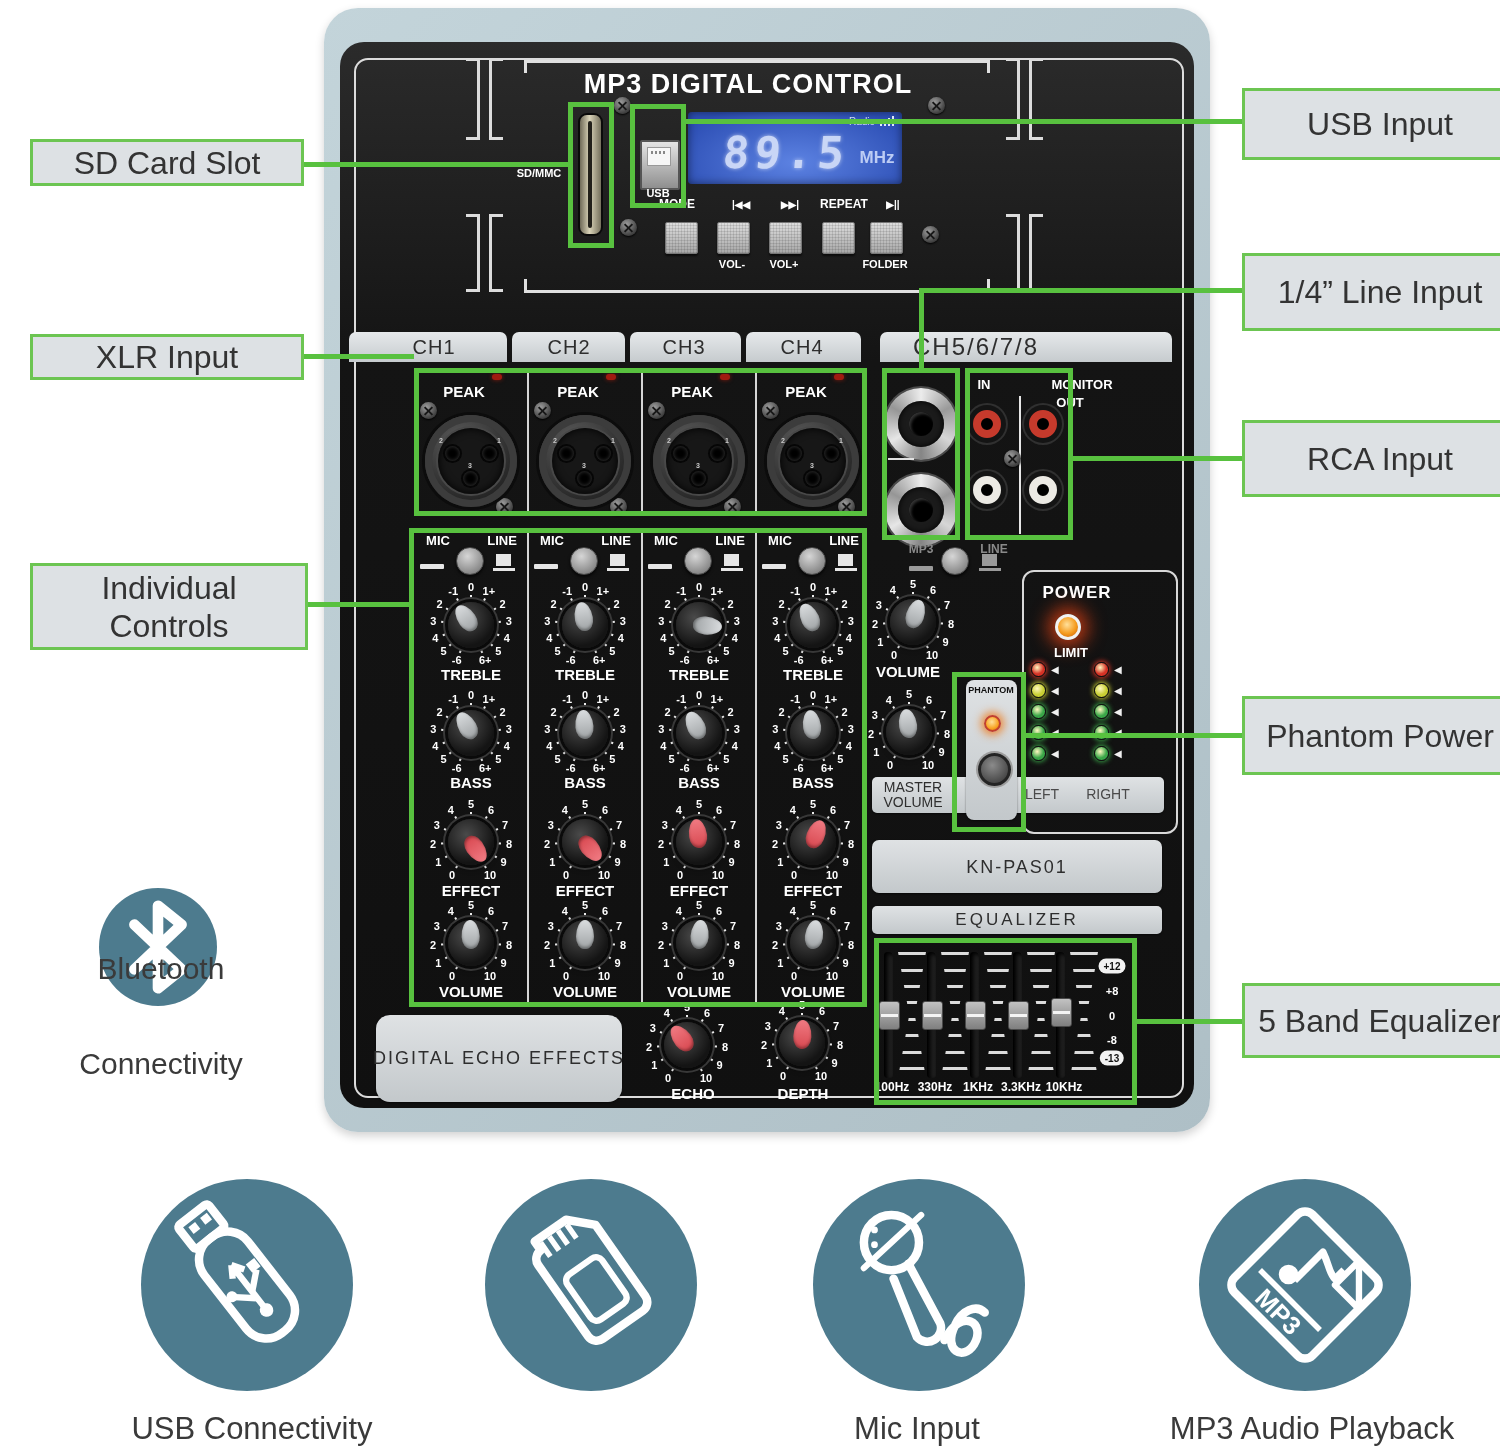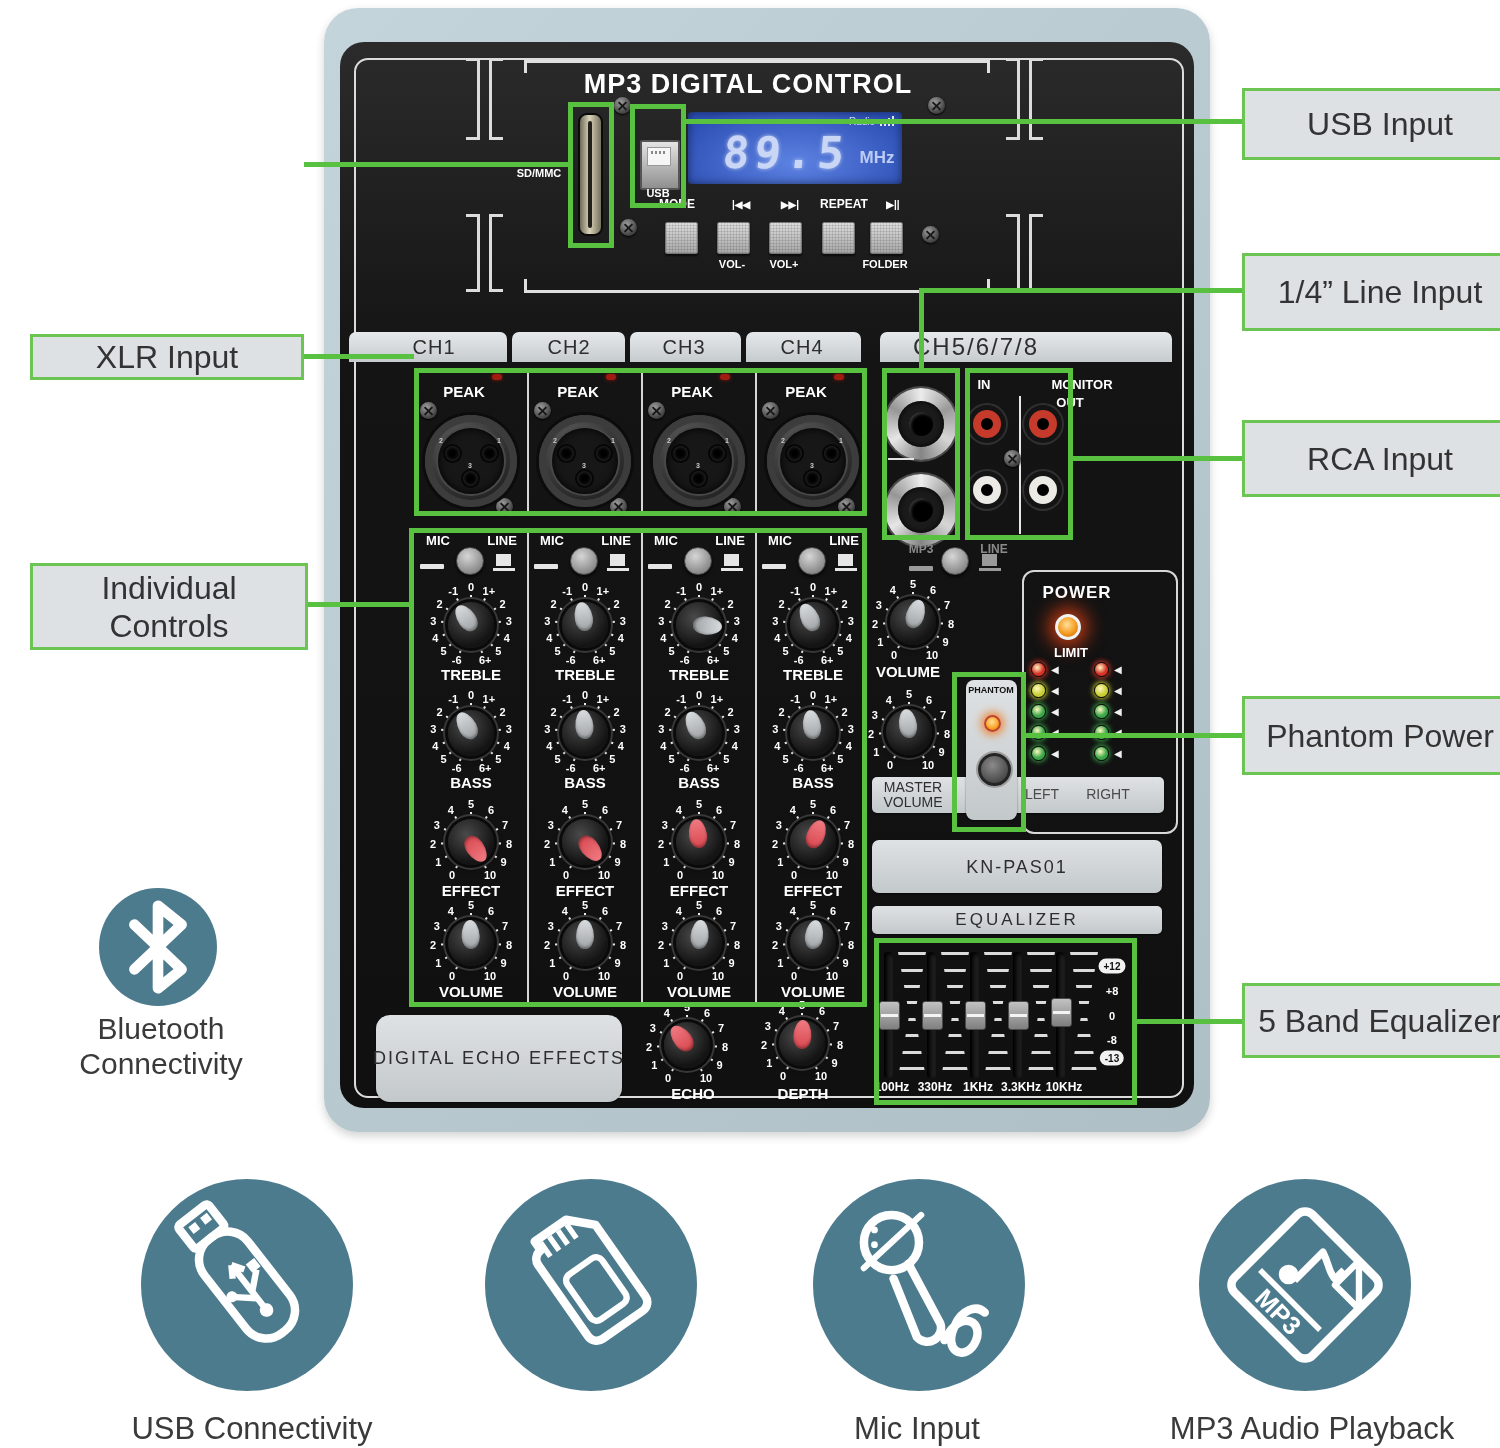--- a/index.html
+++ b/index.html
@@ -989,20 +989,23 @@
   <div class="gline" style="left:280px;top:162px;width:264px;height:5px"></div>
   <div class="gline" style="left:662px;top:119px;width:556px;height:5px"></div>
   <div class="gline" style="left:897px;top:288px;width:321px;height:5px"></div>
   <div class="gline" style="left:895px;top:288px;width:5px;height:80px"></div>
   <div class="gline" style="left:280px;top:354px;width:110px;height:5px"></div>
   <div class="gline" style="left:1049px;top:456px;width:169px;height:5px"></div>
   <div class="gline" style="left:282px;top:602px;width:103px;height:5px"></div>
   <div class="gline" style="left:1002px;top:733px;width:216px;height:5px"></div>
   <div class="gline" style="left:1113px;top:1019px;width:105px;height:5px"></div>
 
+  <div class="callout" style="left:6px;top:139px;width:274px;height:47px">
+      <span>SD Card Slot</span>
+    </div>
   <div class="callout" style="left:1218px;top:88px;width:276px;height:72px">
       <span>USB Input</span>
     </div>
   <div class="callout" style="left:1218px;top:253px;width:276px;height:78px">
       <span>1/4” Line Input</span>
     </div>
   <div class="callout" style="left:1218px;top:420px;width:276px;height:77px">
       <span>RCA Input</span>
     </div>
   <div class="callout" style="left:6px;top:334px;width:274px;height:46px">
@@ -1017,21 +1020,21 @@
     </div>
   <div class="callout" style="left:1218px;top:983px;width:276px;height:75px">
       <span>5 Band Equalizer</span>
     </div>
 
   <div class="featcircle" style="left:75px;top:888px;width:118px;height:118px">
     <svg width="118" height="118" viewBox="0 0 100 100">
       <path d="M30 31 L70 69 L50 85 L50 15 L70 31 L30 69" fill="none" stroke="#fff" stroke-width="9" stroke-linejoin="round" stroke-linecap="round"></path>
     </svg>
   </div>
-  <span class="btlbl" style="left:137px;top:1012px">Bluetooth</span>
+  <span class="btlbl" style="left:137px;top:952px">Bluetooth</span>
   <span class="btlbl" style="left:137px;top:1047px">Connectivity</span>
 
   <div class="featcircle" style="left:117px;top:1179px;width:212px;height:212px">
     <svg width="212" height="212" viewBox="0 0 100 100">
       <g transform="rotate(-38 50 50)" fill="none" stroke="#fff" stroke-width="4" stroke-linejoin="round">
         <rect x="41" y="8" width="18" height="14" rx="1.5"></rect>
         <rect x="45" y="11.5" width="4" height="4" fill="#fff" stroke="none"></rect>
         <rect x="52" y="11.5" width="4" height="4" fill="#fff" stroke="none"></rect>
         <rect x="37" y="22" width="26" height="56" rx="12"></rect>
         <path d="M50 64 L50 38 M50 38 L46.5 43.5 M50 38 L53.5 43.5" stroke-width="3"></path>

